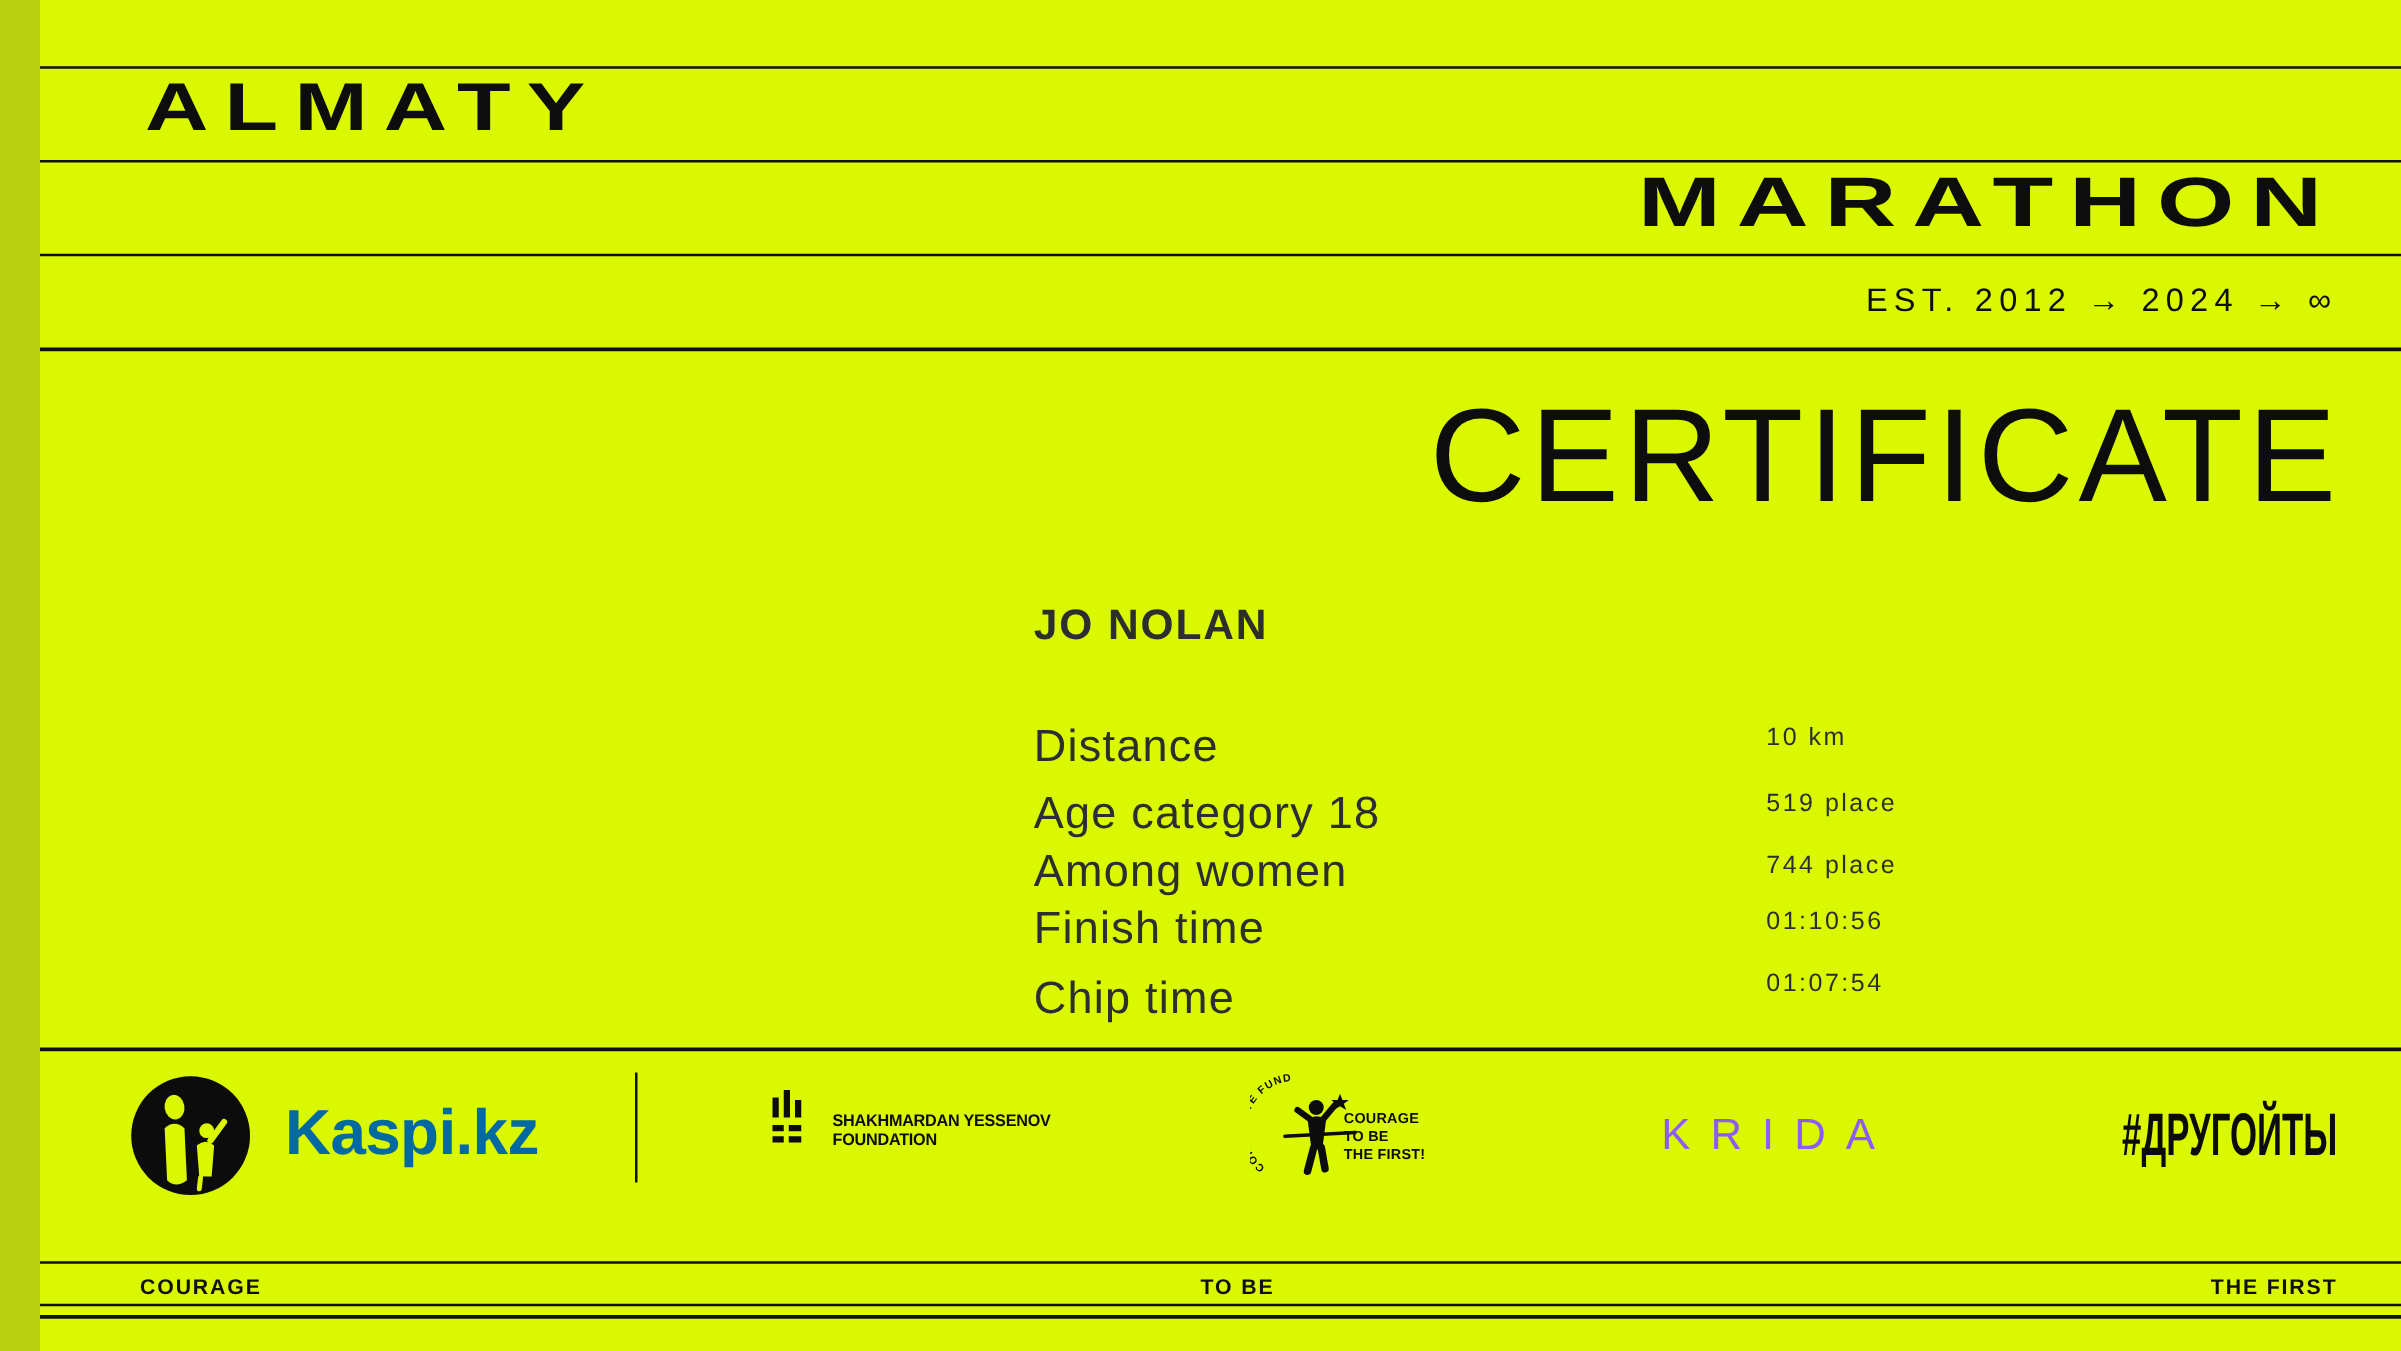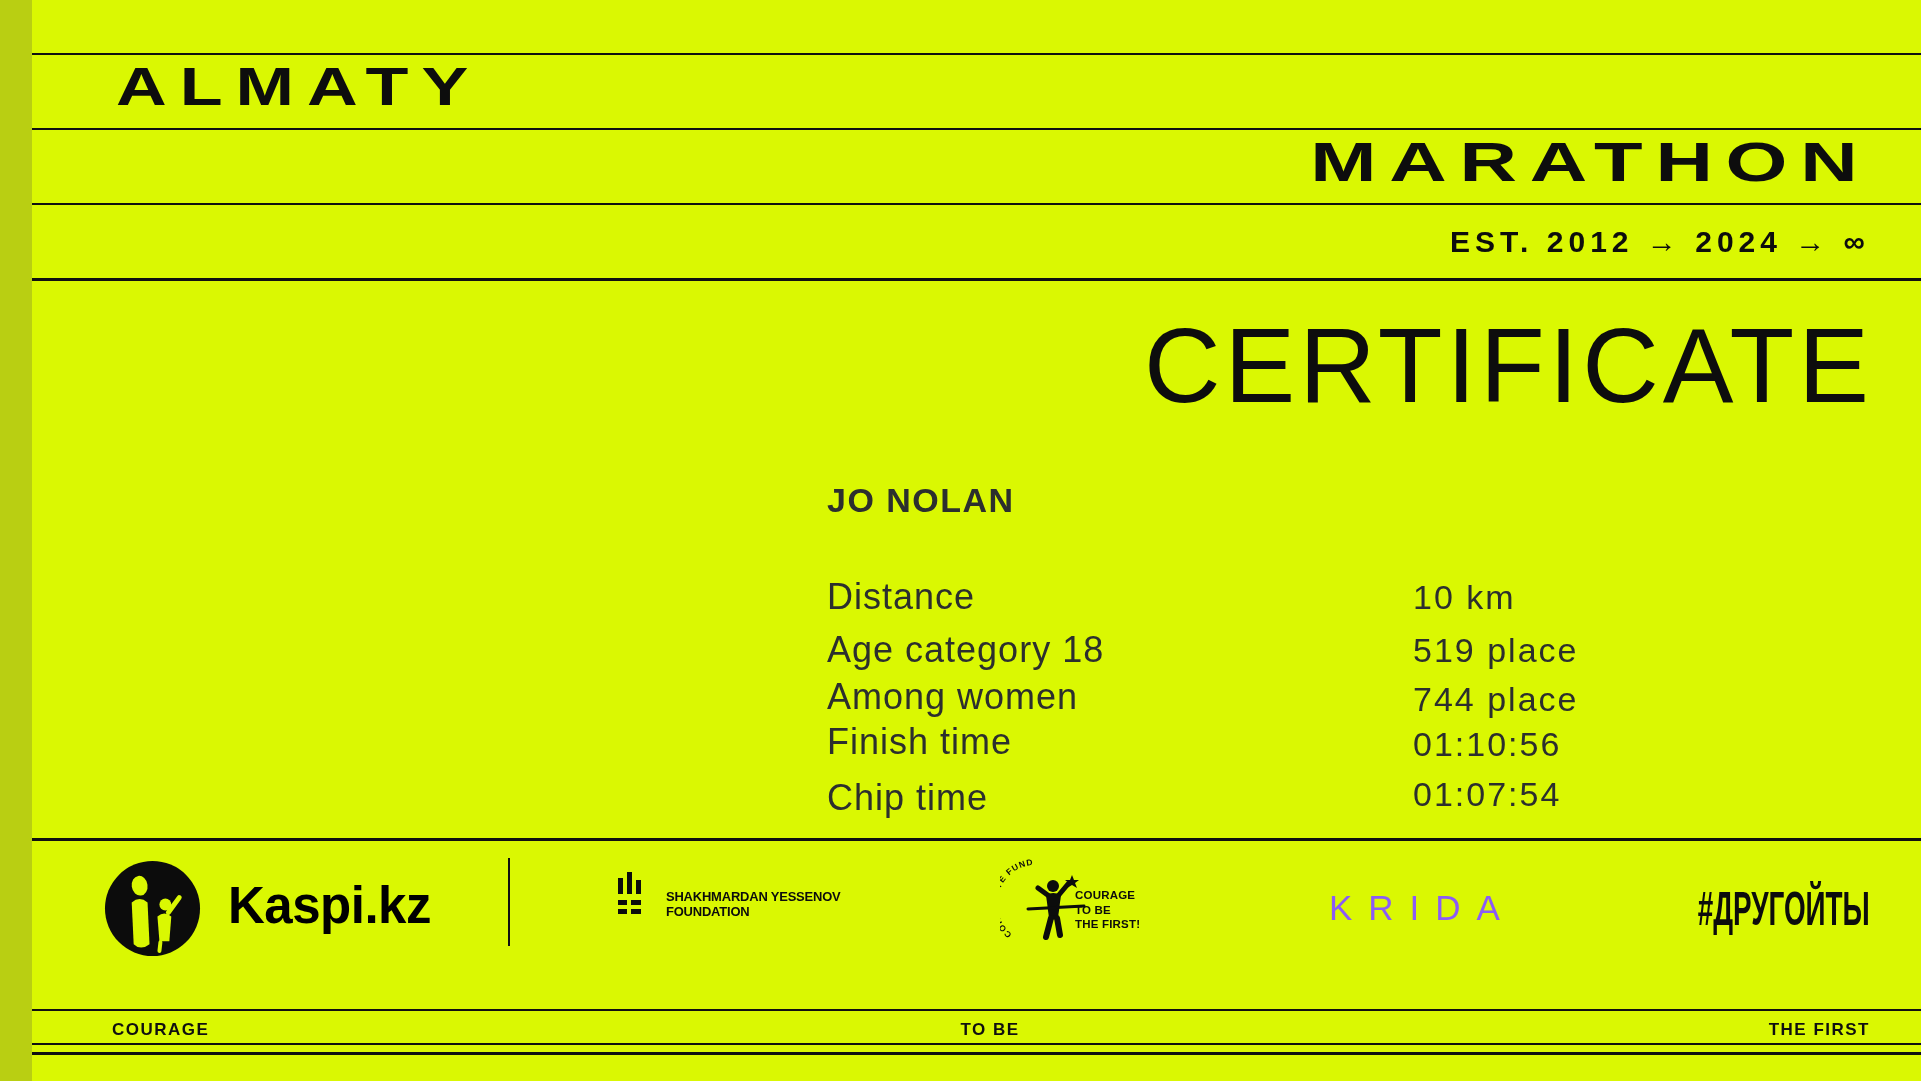--- a/index.html
+++ b/index.html
@@ -10,28 +10,28 @@
     margin-left:32px;
   }
   .abs{position:absolute;line-height:1;white-space:nowrap;}
   .hline{position:absolute;left:0;width:100%;background:#101010;}
   .vline{position:absolute;background:#101010;}
 
   .title-left{left:84px;top:59px;font-size:54px;font-weight:700;letter-spacing:10px;
     transform:scaleX(1.30);transform-origin:left top;color:#0d0d0d;}
   .title-right{right:83px;top:134px;font-size:56px;font-weight:700;letter-spacing:9px;
     transform:scaleX(1.42);transform-origin:right top;color:#0d0d0d;}
-  .est{right:83px;top:227px;font-size:30px;font-weight:700;letter-spacing:5px;color:#0d0d0d;}
+  .est{right:83px;top:227px;font-size:26px;font-weight:400;letter-spacing:5px;color:#0d0d0d;}
   .cert{right:80px;top:312px;font-size:106px;font-weight:400;letter-spacing:4px;color:#0d0d0d;}
 
   .name{left:795px;top:483px;font-size:34px;font-weight:700;letter-spacing:1.5px;color:#2c2f2e;text-align:center;}
   .rlabel{left:795px;font-size:36px;font-weight:400;letter-spacing:1px;color:#2c2f2e;}
-  .rvalue{left:1381px;font-size:34px;font-weight:400;letter-spacing:2px;color:#2c2f2e;}
+  .rvalue{left:1381px;font-size:20px;font-weight:400;letter-spacing:2px;color:#2c2f2e;}
 
-  .kaspi-text{left:196px;top:880px;font-size:51px;font-weight:700;letter-spacing:-0.5px;color:#000000;}
+  .kaspi-text{left:196px;top:880px;font-size:51px;font-weight:700;letter-spacing:-0.5px;color:#0369a1;}
   .yes-text{left:634px;top:889px;font-size:13.5px;font-weight:700;line-height:15px;
     letter-spacing:-0.2px;color:#0c0c0c;transform:scaleX(0.96);transform-origin:left top;}
   .fund-text{left:1043px;top:888px;font-size:11.5px;font-weight:600;line-height:14.5px;
     letter-spacing:0.2px;color:#0c0c0c;}
   .krida{left:1297px;top:890px;font-size:35px;font-weight:400;letter-spacing:16px;color:#8b5cf6;}
   .hashtag{right:83px;top:885px;font-size:48px;font-weight:700;letter-spacing:0px;
     transform:scaleX(0.58);transform-origin:right top;color:#0c0c0c;}
 
   .foot{top:1021px;font-size:17px;font-weight:700;letter-spacing:1.5px;color:#101010;}
 

